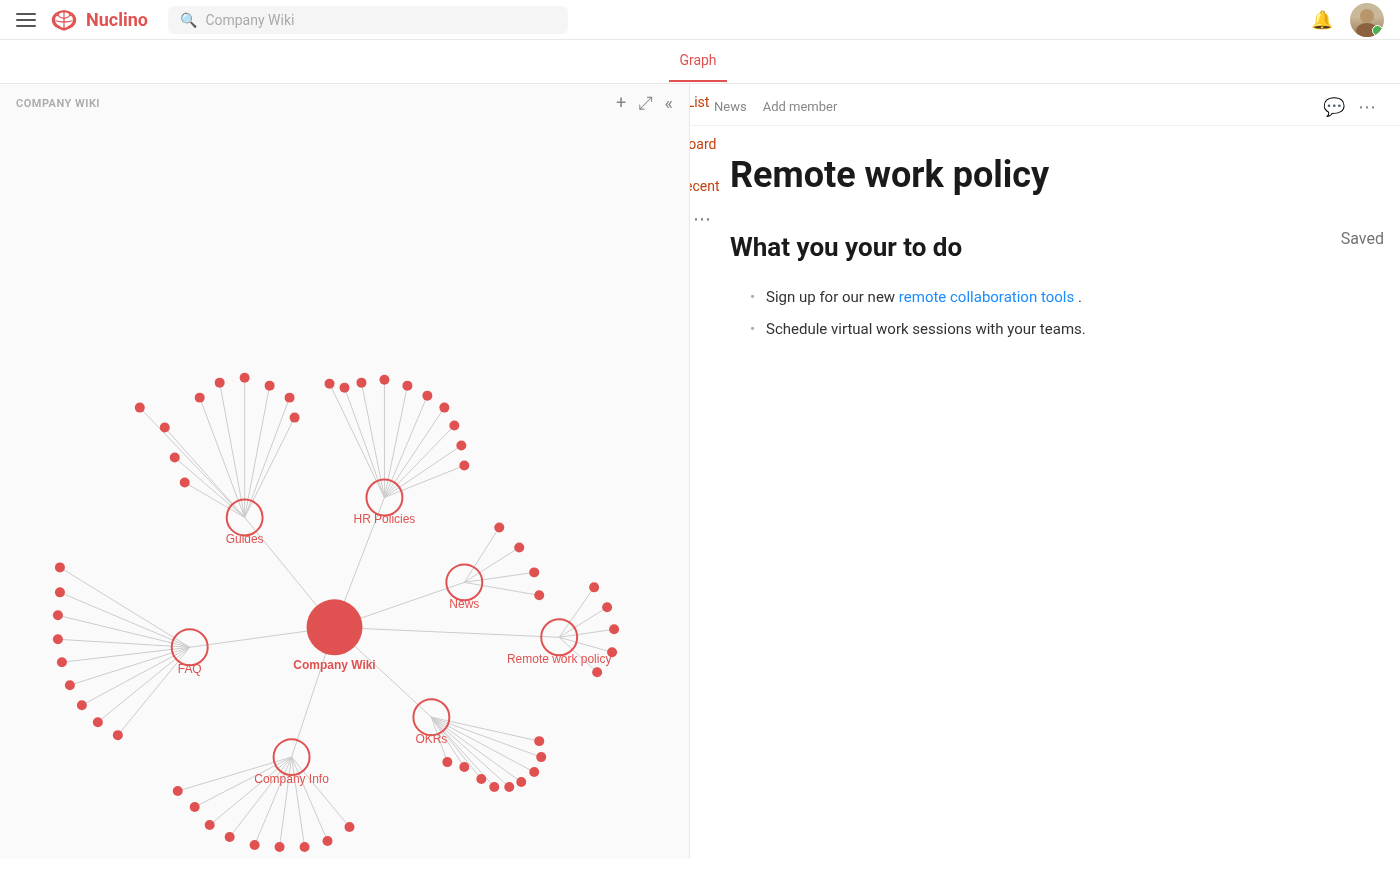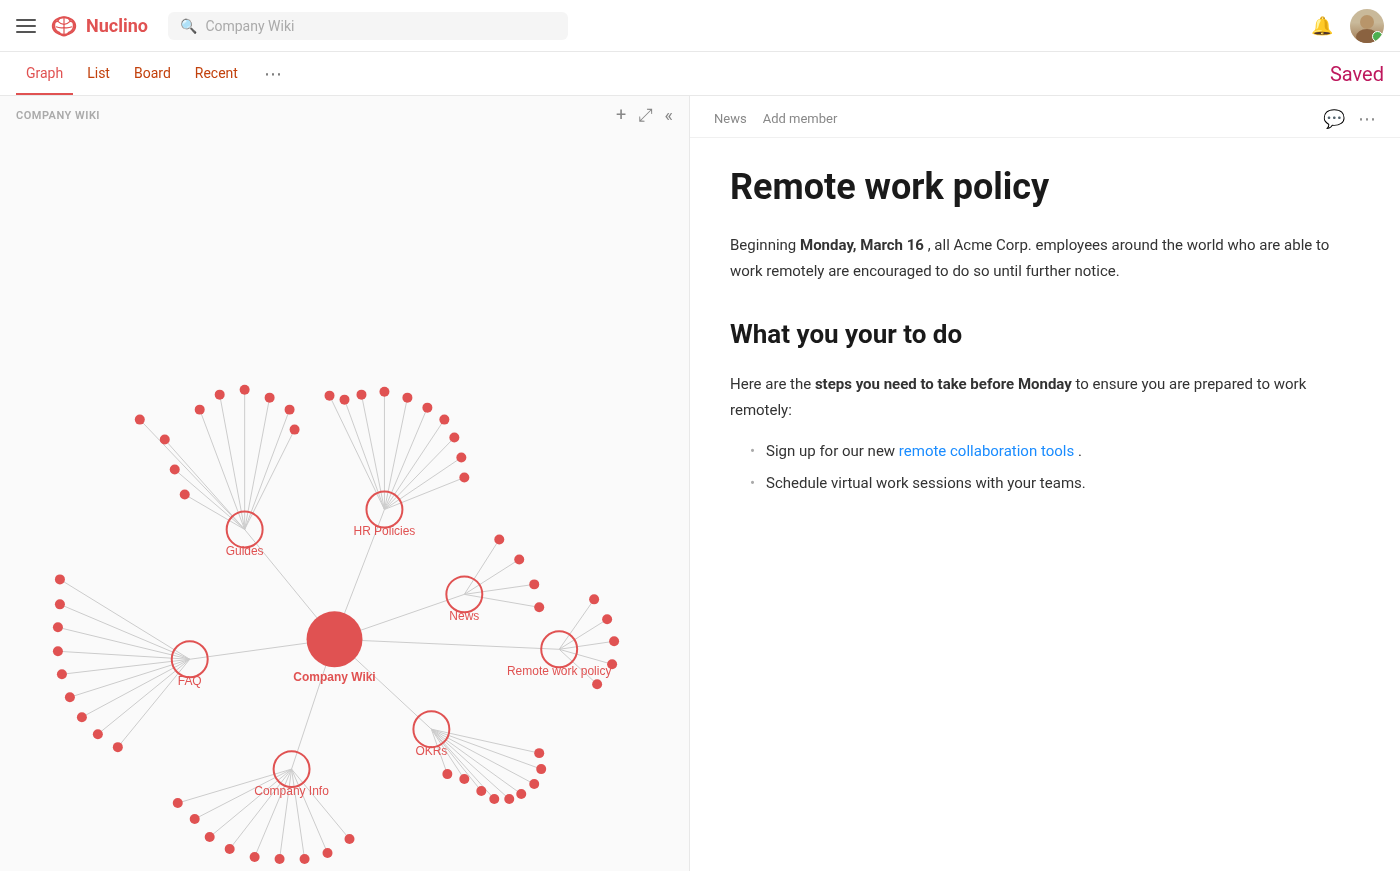--- a/index.html
+++ b/index.html
@@ -2,21 +2,21 @@
 <html><head>
   <meta charset="utf-8">
   <style>
     * { box-sizing: border-box; margin: 0; padding: 0; }
     body { font-family: -apple-system, BlinkMacSystemFont, 'Segoe UI', Roboto, sans-serif; background: #fff; color: #333; height: 875px; overflow: hidden; }
 
     
     .navbar {
       display: flex;
       align-items: center;
-      height: 52px;
+      height: 40px;
       padding: 0 16px;
       border-bottom: 1px solid #e8e8e8;
       background: #fff;
     }
     .hamburger-icon {
       width: 20px; height: 14px;
       display: flex; flex-direction: column; justify-content: space-between;
       cursor: pointer; margin-right: 12px;
     }
     .hamburger-icon span { display: block; height: 2px; background: #555; border-radius: 1px; }
@@ -55,36 +55,37 @@
       width: 100%; height: 100%; background: linear-gradient(180deg, #c9b99a 40%, #a07850 100%);
       display: flex; align-items: center; justify-content: center;
     }
 
     
     .tabs-bar {
       display: flex; align-items: center;
       padding: 0 16px;
       border-bottom: 1px solid #e8e8e8;
       height: 44px;
+      flex-direction: column;
     }
     .tab {
       padding: 12px 10px; font-size: 14px; color: #c2410c;
       cursor: pointer; position: relative; margin-right: 4px;
       border-bottom: 2px solid transparent;
       white-space: nowrap;
     }
     .tab.active {
       color: #e05252;
       border-bottom: 2px solid #e05252;
     }
     .tabs-more {
       font-size: 18px; color: #777; cursor: pointer; padding: 0 8px; margin-left: 4px;
     }
     .tabs-right {
-      margin-left: auto; font-size: 20px; color: #be185d;
+      margin-left: auto; font-size: 16px; color: #737373;
     }
 
     
     .main-area {
       display: flex;
       height: calc(875px - 56px - 44px);
     }
 
     
     .graph-panel {
@@ -411,31 +412,21 @@
       <span class="breadcrumb-item">News</span>
       <span class="breadcrumb-item">Add member</span>
       <div class="doc-header-actions">
         <span class="doc-action-btn">💬</span>
         <span class="doc-action-btn">⋯</span>
       </div>
     </div>
     <div class="doc-content">
       <h1 class="doc-title">Remote work policy</h1>
       <div class="doc-body">
-        <p>
-          <span>Beginning </span>
-          <strong>Monday, March 16</strong>
-          <span>, all Acme Corp. employees around the world who are able to work remotely are encouraged to do so until further notice.</span>
-        </p>
         <h2>What you your to do</h2>
-        <p>
-          <span>Here are the </span>
-          <strong>steps you need to take before Monday</strong>
-          <span> to ensure you are prepared to work remotely:</span>
-        </p>
         <ul>
           <li>
             <span>Sign up for our new </span>
             <a href="#">remote collaboration tools</a>
             <span>.</span>
           </li>
           <li>
             <span>Schedule virtual work sessions with your teams.</span>
           </li>
         </ul>

